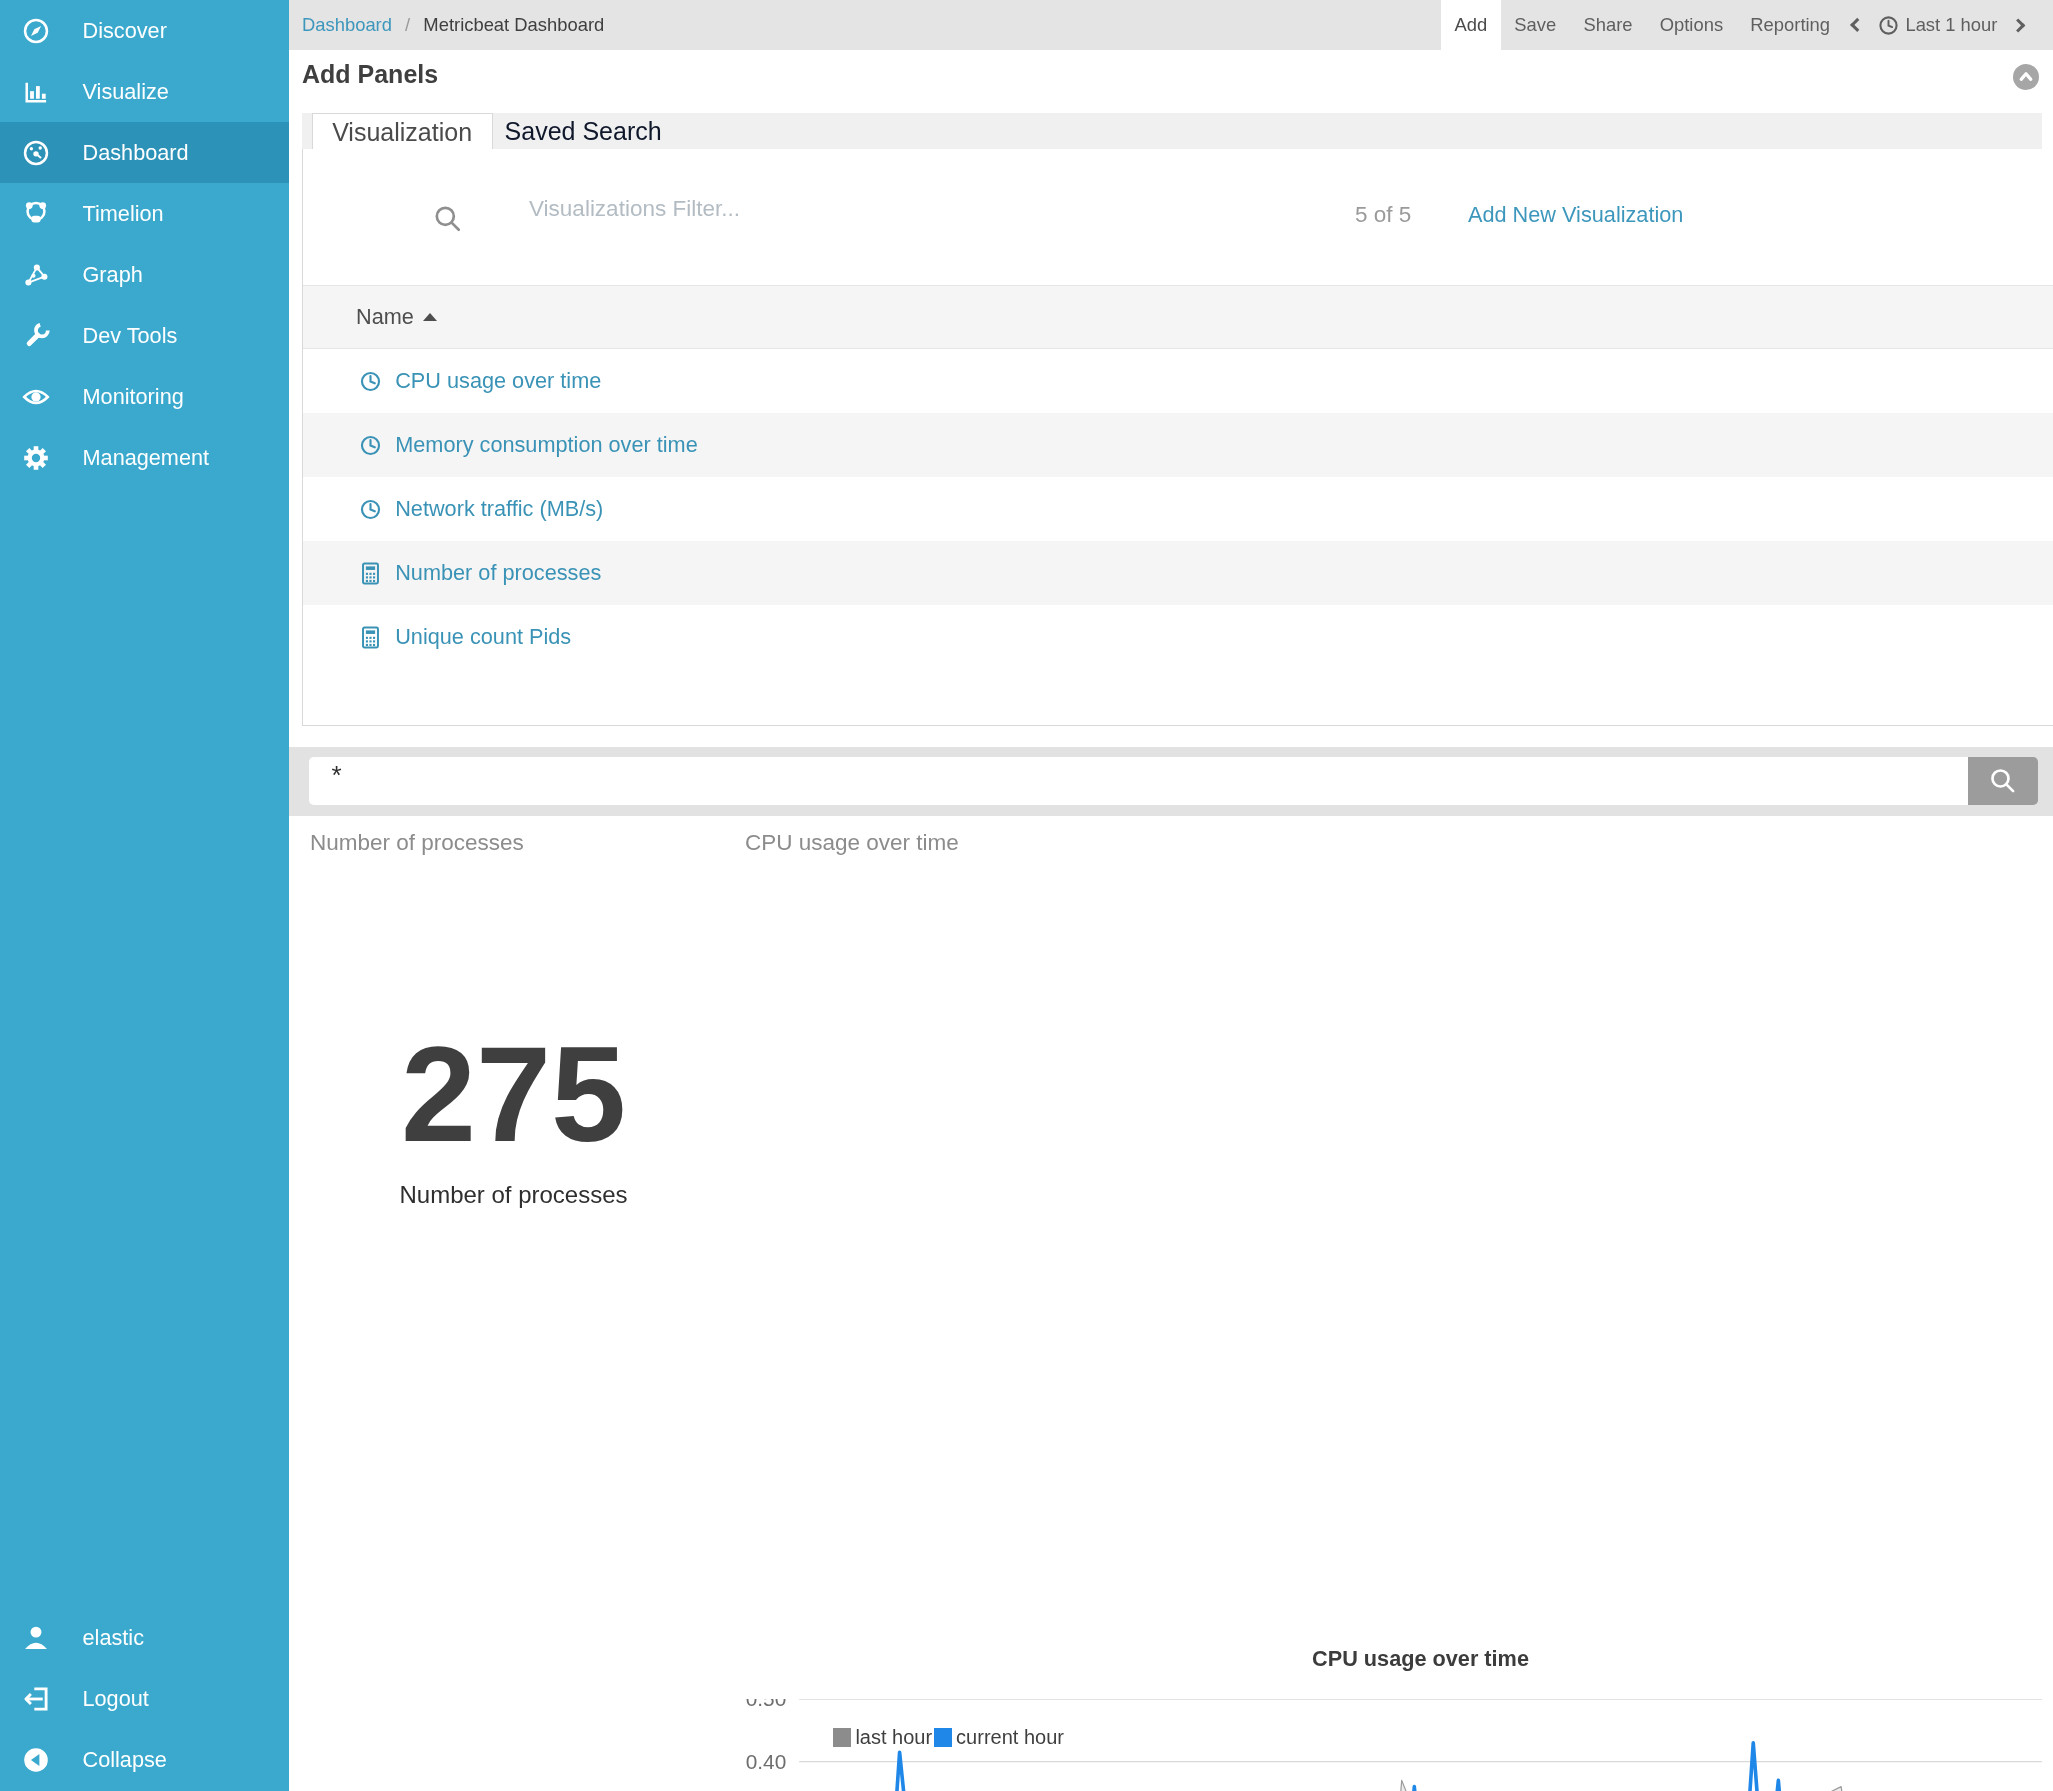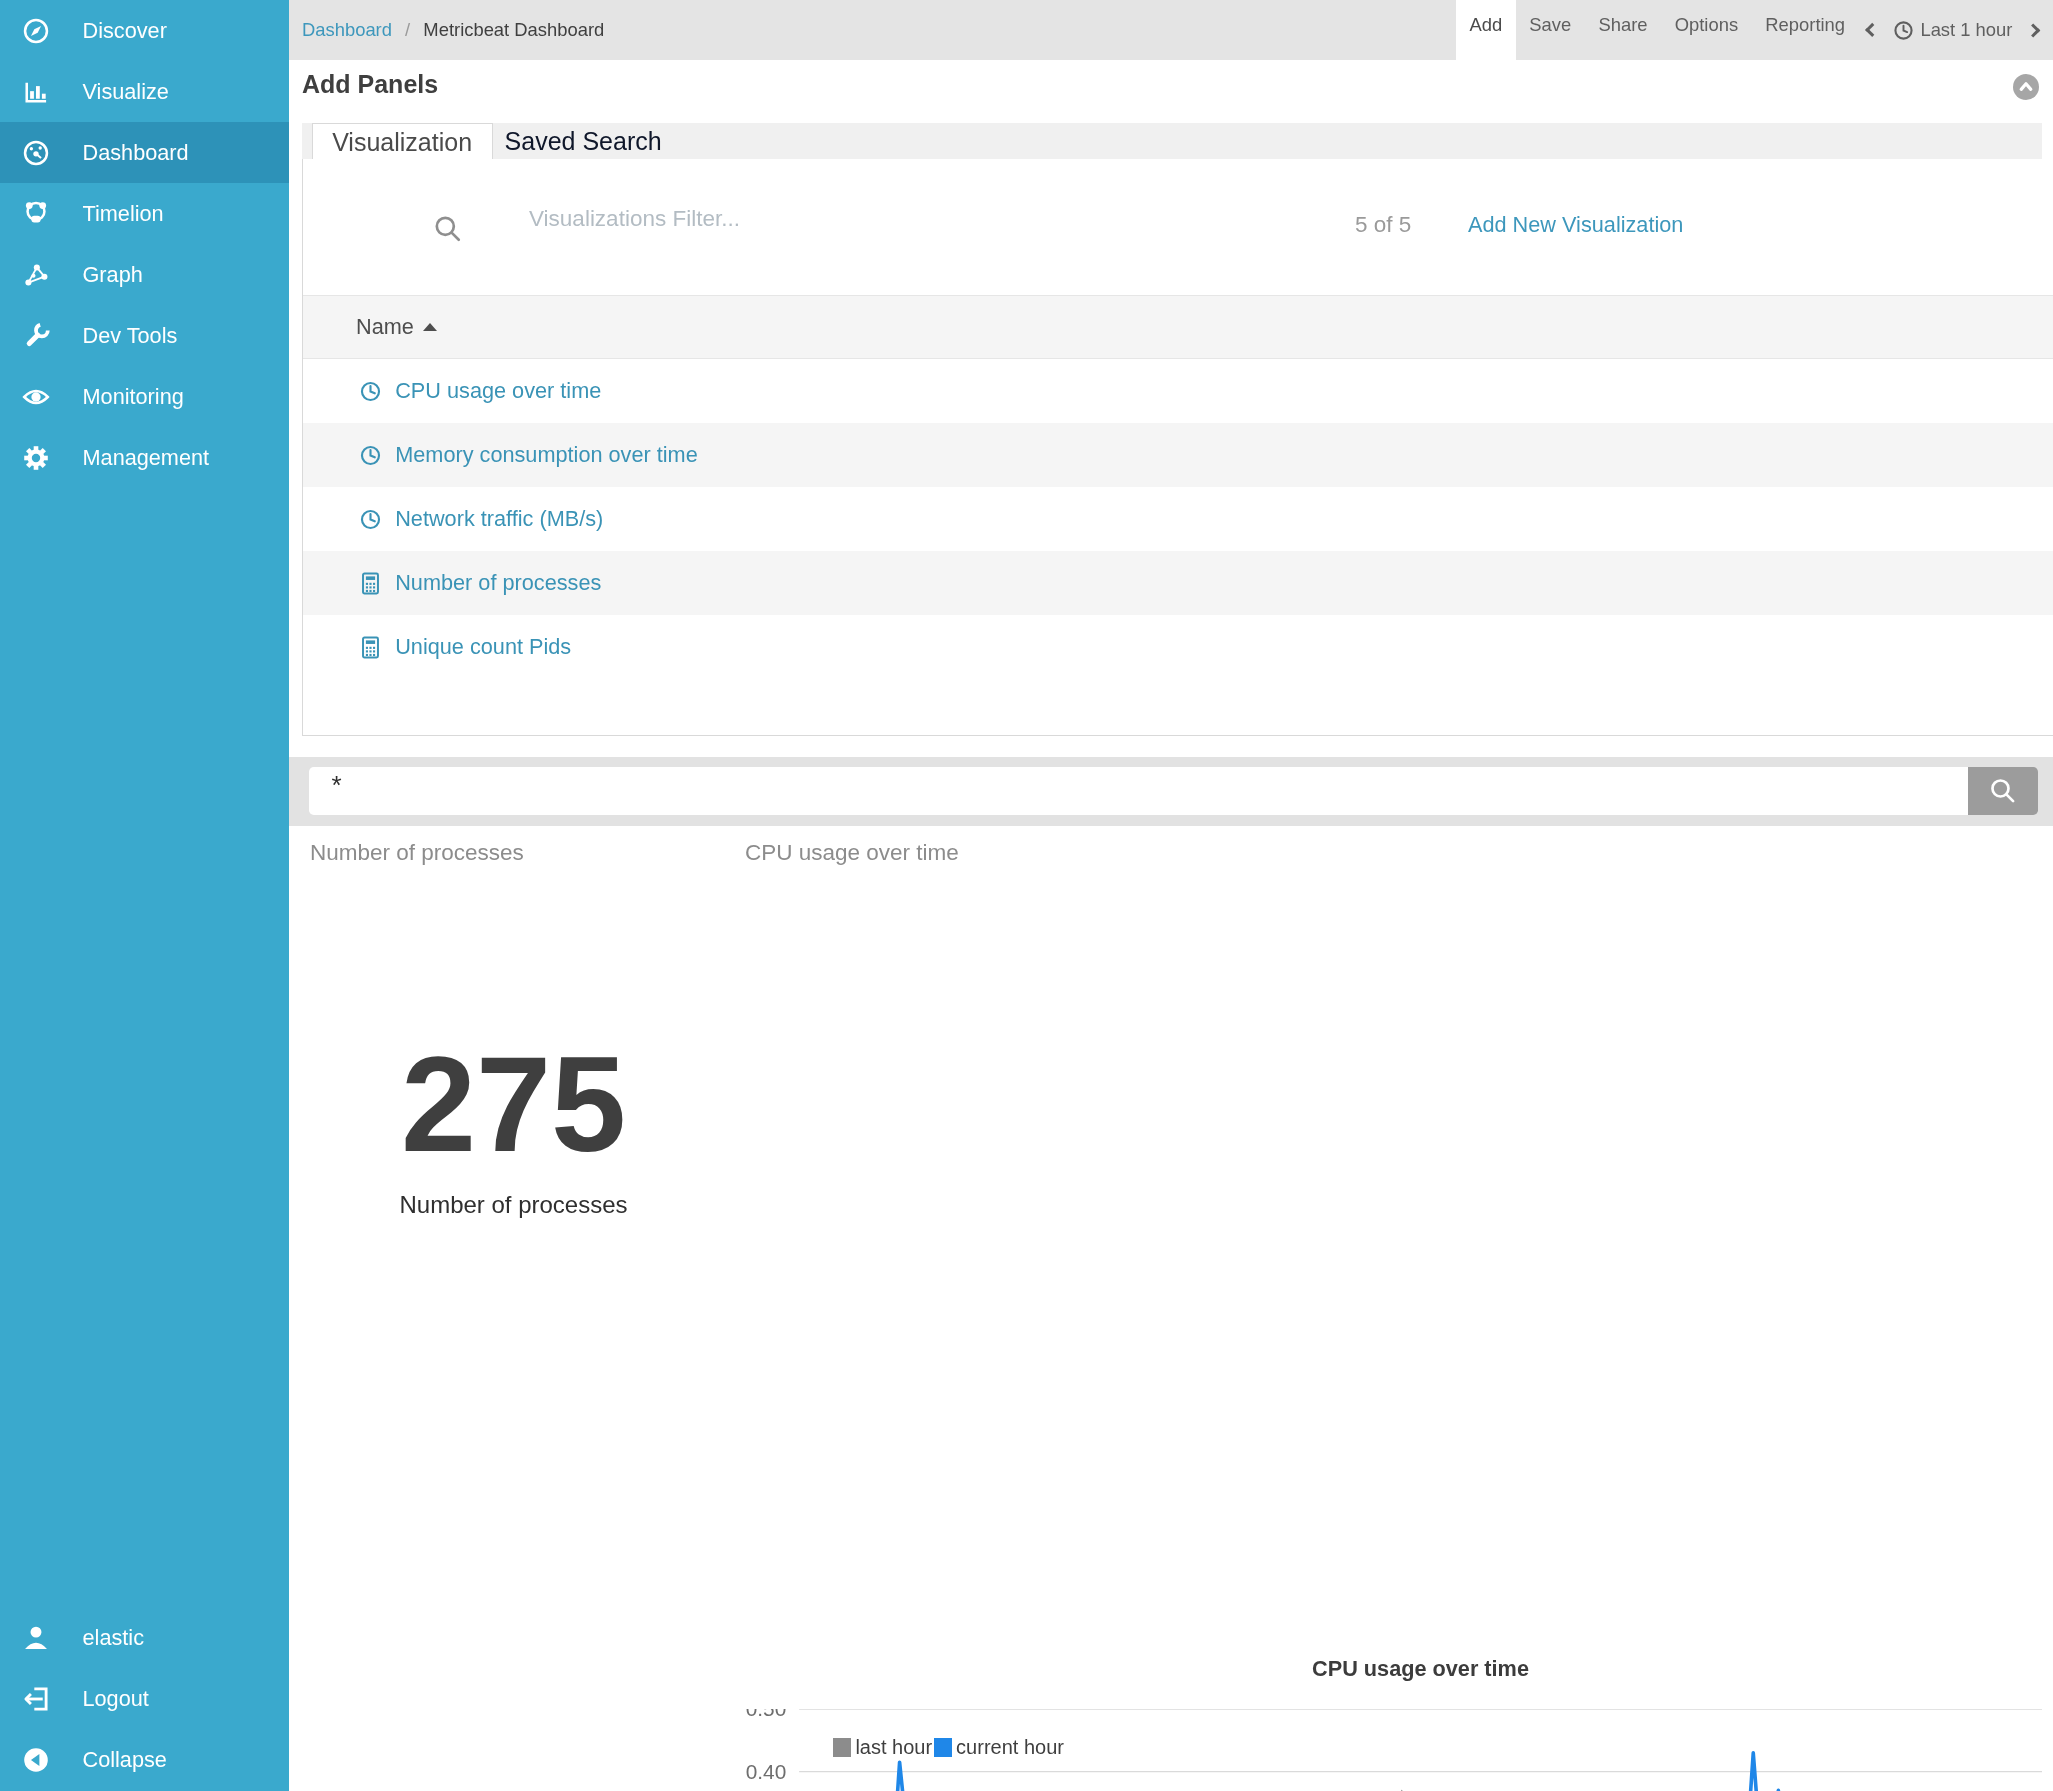--- a/index.html
+++ b/index.html
@@ -12,29 +12,29 @@
   .logo { height:112px; background:#e8488b; display:flex; align-items:center; padding-left:13px; cursor:pointer; }
   .logo-text { color:#fdeef5; font-size:47px; font-weight:bold; letter-spacing:0.8px; margin-left:11.2px; }
   .side-item { height:61px; display:flex; align-items:center; padding-left:20px; color:#fff; font-size:21.7px; cursor:pointer; }
   .side-item .ic { width:32px; height:32px; flex:none; }
   .side-item span.lbl { margin-left:30.5px; }
   .side-item.active { background:#2d92b8; }
   .side-footer { margin-top:auto; padding-bottom:1.6px; }
 
   
   .main { flex:1; display:flex; flex-direction:column; position:relative; }
-  .topbar { height:60px; background:#e4e4e4; display:flex; align-items:center; font-size:18.4px; color:#5f5f5f; flex:none; }
+  .topbar { height:50px; background:#e4e4e4; display:flex; align-items:center; font-size:18.4px; color:#5f5f5f; flex:none; }
   .breadcrumb { padding-left:13px; }
   .breadcrumb a { color:#3d97bc; text-decoration:none; cursor:pointer; }
   .breadcrumb .sep { color:#9a9a9a; margin:0 8px; }
   .breadcrumb .cur { color:#3f3f3f; }
   .top-actions { margin-left:auto; display:flex; height:100%; }
   .top-item { padding:0 13.6px; line-height:50px; cursor:pointer; }
   .top-item.active { background:#ffffff; color:#4a4a4a; }
-  .time-picker { display:flex; align-items:center; height:100%; padding-right:11px; }
+  .time-picker { display:flex; align-items:center; height:100%; padding-right:26px; }
   .chev { width:10.4px; height:10.4px; border-left:3.2px solid #5f5f5f; border-bottom:3.2px solid #5f5f5f; display:inline-block; cursor:pointer; }
   .chev.left { transform:rotate(45deg); margin:0 11.2px 0 8px; }
   .chev.right { transform:rotate(225deg); margin:0 3.2px 0 11.2px; }
   .time-btn { display:flex; align-items:center; gap:6.4px; background:none; border:none; font:inherit; color:#5f5f5f; cursor:pointer; padding:0 4.8px; }
 
   .content { position:relative; flex:1; background:#fff;border-radius:28px; }
   .page-title { position:absolute; left:13px; top:9.6px; font-size:25px; font-weight:bold; color:#3f3f3f; }
   .collapse-top { position:absolute; right:14.4px; top:14.4px; width:26px; height:26px; border-radius:50%; background:#a6a6a6; display:flex; align-items:center; justify-content:center; cursor:pointer; }
 
   .tab-band { position:absolute; left:13px; right:11.2px; top:63px; height:37px; background:#f0f0f0; border-bottom:0.8px solid #d9d9d9; display:flex; }

